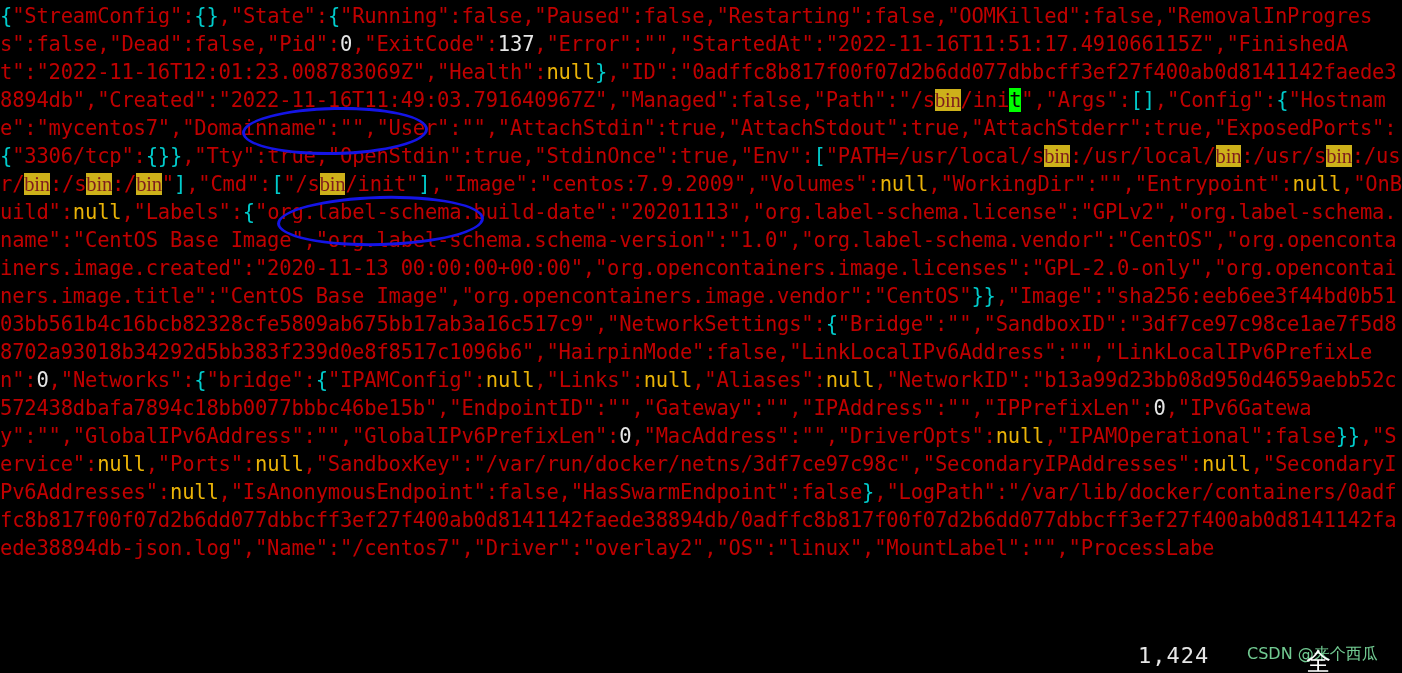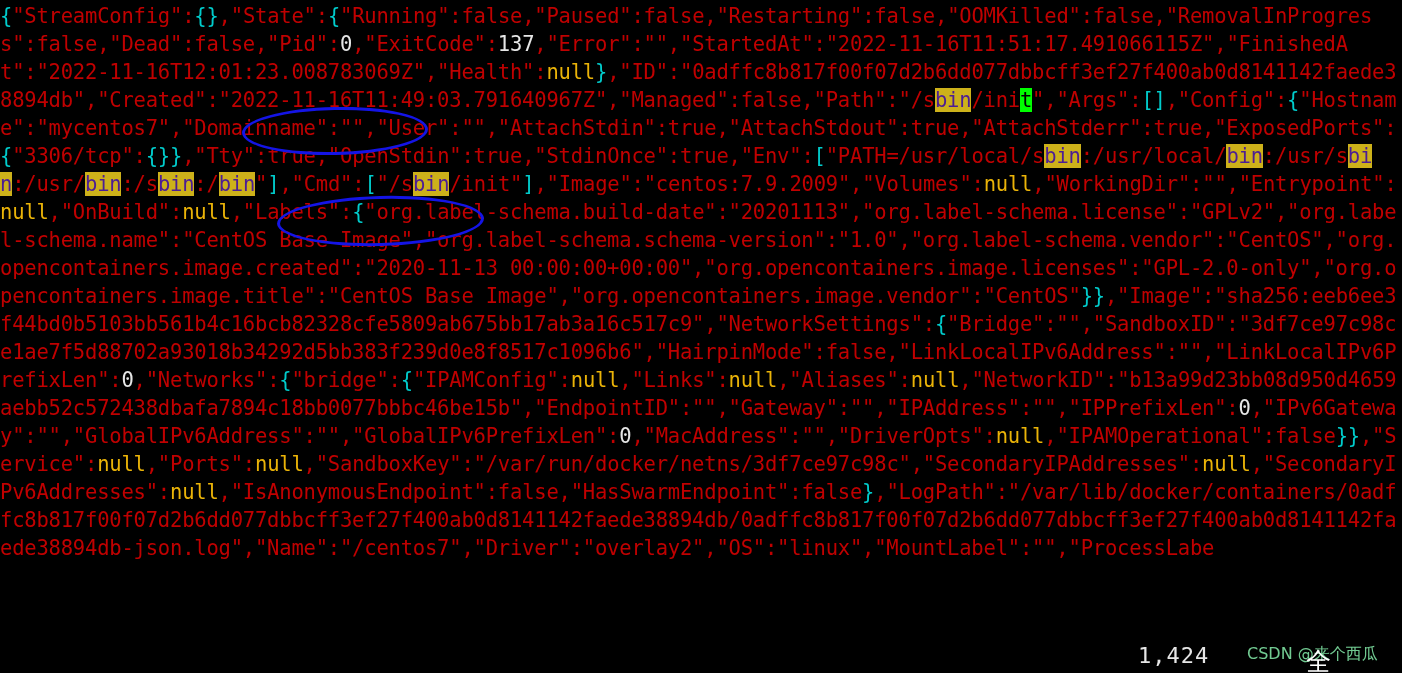--- a/index.html
+++ b/index.html
@@ -34,21 +34,22 @@
     -webkit-font-smoothing: none;
   }
   
   .k  { color: #c00000; }            
   .p  { color: #00cccc; }            
   .nu { color: #eab308; }            
   .n  { color: #e6e6e6; }            
   
   .hl {
     background: #cdb11a;
-    color: #4c1d95;
+    color: #7f1d1d;
+    font-family: Liberation Serif, serif;
   }
   .hlg {
     background: #00ff00;
     color: #000000;
   }
   
   .annot {
     position: absolute;
     border: 3px solid #1414e6;
     border-radius: 50%;

